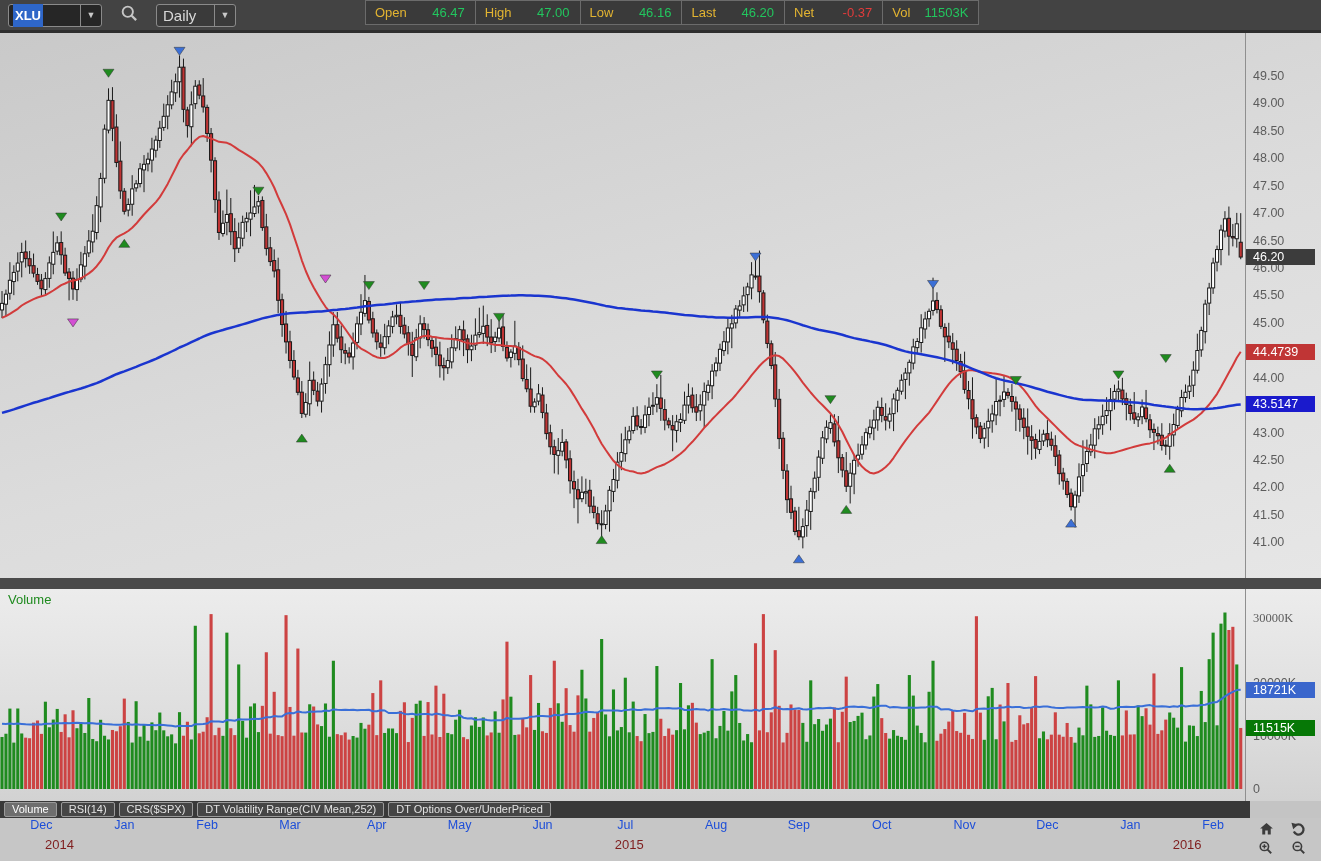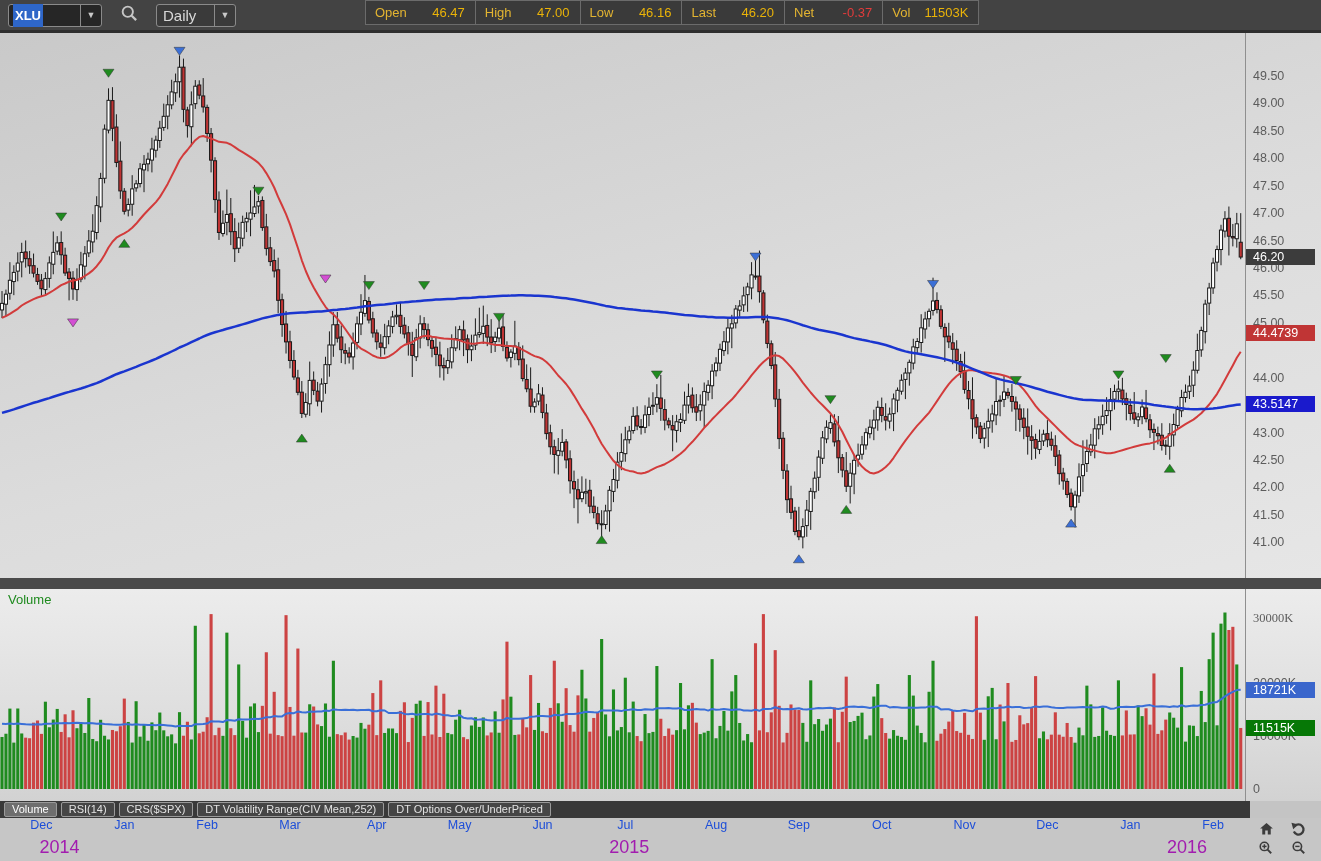--- a/index.html
+++ b/index.html
@@ -12,21 +12,21 @@
   .sym-text{flex:1;padding:1px 4px;font-size:13px;font-weight:bold;color:#fff;}
   .sym-text .sel{background:#2e66c8;padding:4px 2px;}
   .sym-arrow{width:20px;height:100%;border-left:1px solid #8a8a8a;display:flex;align-items:center;justify-content:center;color:#c9c9c9;font-size:9px;}
   .search-btn{margin-left:16px;width:22px;height:22px;display:flex;align-items:center;justify-content:center;background:none;border:none;cursor:pointer;padding:0;}
   .tf-box{margin-left:16px;height:21px;width:78px;background:#3a3a3a;border:1px solid #8a8a8a;border-radius:3px;display:flex;align-items:center;}
   .tf-text{flex:1;padding:1px 6px;font-size:15px;color:#d8d8d8;}
   .quote-bar{position:absolute;left:365px;top:0;height:23px;display:flex;border:1px solid #6b6b6b;background:#3a3a3a;}
   .q-cell{display:flex;align-items:center;border-right:1px solid #6b6b6b;height:100%;}
   .q-cell:last-child{border-right:none;}
   .q-label{color:#e3b431;font-size:13px;padding:0 8px 0 9px;}
-  .q-value{color:#eab308;font-size:13px;padding:0 10px 0 2px;min-width:48px;text-align:right;}
+  .q-value{color:#22c55e;font-size:13px;padding:0 10px 0 2px;min-width:48px;text-align:right;}
   .q-value.neg{color:#e23b3b;}
 
   
   .panel{position:relative;overflow:hidden;flex:0 0 auto;}
   .price-panel{height:545px;background:linear-gradient(165deg,#c9c9c9 0%,#dcdcdc 55%,#e6e6e6 100%);}
   .vol-panel{height:212px;background:linear-gradient(180deg,#ececec 0%,#dedede 60%,#d2d2d2 100%);}
   .panel svg.plot{position:absolute;left:0;top:0;}
   .yaxis{position:absolute;left:1245px;top:0;bottom:0;width:75px;border-left:1px solid #8f8f8f;}
   .tick{position:absolute;left:7px;font-size:12.5px;color:#5c5c5c;transform:translateY(-50%);}
   .badge{position:absolute;left:0;right:6px;font-size:12.5px;color:#fff;padding:1px 0 1px 7px;transform:translateY(-50%);}
@@ -35,21 +35,21 @@
 
   
   .tabbar{height:17px;background:#c4c4c4;flex:0 0 auto;position:relative;}
   .tabstrip{position:absolute;left:0;top:0;height:17px;width:1250px;background:#393939;display:flex;align-items:center;}
   .tab{margin-left:4px;height:13px;line-height:13px;padding:0 7px;font-size:11px;color:#e2e2e2;background:#454545;border:1px solid #9a9a9a;border-radius:2px;cursor:pointer;white-space:nowrap;}
   .tab.active{background:#6e6e6e;color:#fff;}
 
   
   .datebar{height:43px;background:#c6c6c6;flex:0 0 auto;position:relative;}
   .month{position:absolute;top:0;transform:translateX(-50%);font-size:12.5px;color:#1d4ed8;}
-  .year{position:absolute;top:19px;transform:translateX(-50%);font-size:18px;color:#a21caf;}
+  .year{position:absolute;top:19px;transform:translateX(-50%);font-size:13px;color:#7f1d1d;}
   .navicons{position:absolute;right:4px;top:3px;width:64px;display:grid;grid-template-columns:1fr 1fr;grid-gap:1px;}
   .navbtn{width:26px;height:18px;display:flex;align-items:center;justify-content:center;background:none;border:none;padding:0;cursor:pointer;}
 </style>
 </head>
 <body>
 
 <div class="app">
 
   <div class="toolbar">
     <div class="sym-box">
@@ -764,21 +764,21 @@
         <div class="tick" style="top: 207.59px;">46.50</div>
         <div class="tick" style="top: 235.02px;">46.00</div>
         <div class="tick" style="top: 262.45px;">45.50</div>
         <div class="tick" style="top: 289.88px;">45.00</div>
         <div class="tick" style="top: 344.74px;">44.00</div>
         <div class="tick" style="top: 399.6px;">43.00</div>
         <div class="tick" style="top: 427.03px;">42.50</div>
         <div class="tick" style="top: 454.46px;">42.00</div>
         <div class="tick" style="top: 481.89px;">41.50</div>
         <div class="tick" style="top: 509.32px;">41.00</div>
-        <div class="badge" style="top: 300px; background: rgb(192, 53, 53);">44.4739</div>
+        <div class="badge" style="top: 319px; background: rgb(192, 53, 53);">44.4739</div>
         <div class="badge" style="top: 371.364px; background: rgb(26, 26, 204);">43.5147</div>
         <div class="badge" style="top: 224.048px; background: rgb(60, 60, 60);">46.20</div>
       </div>
   </div>
 
   <div class="separator"></div>
 
   <div class="panel vol-panel">
     <svg class="plot" id="volSvg" width="1245" height="212">
         <rect x="0.45" y="147.97" width="3.1" height="52.03" fill="#1f8b1f"></rect>

